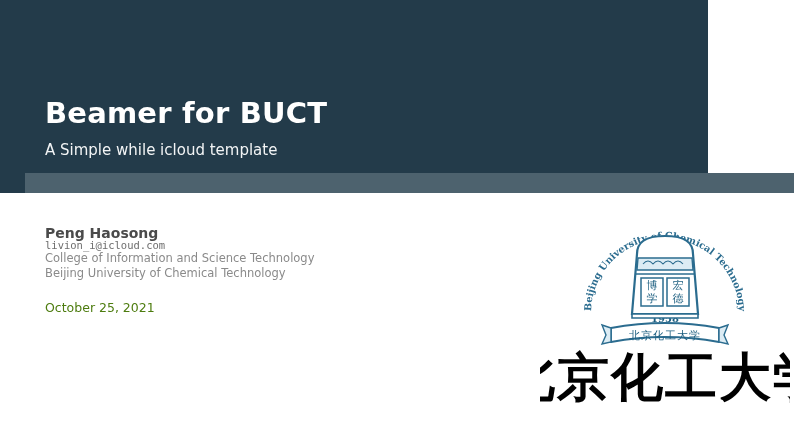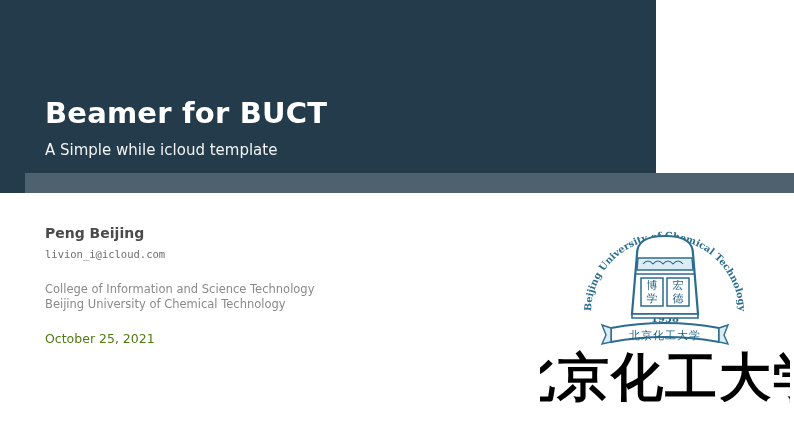--- a/index.html
+++ b/index.html
@@ -12,21 +12,21 @@
     height: 447px;
     position: relative;
     overflow: hidden;
     font-family: "DejaVu Sans", sans-serif;
   }
 
   
   #title-band {
     position: absolute;
     left: 0; top: 0;
-    width: 656px;
+    width: 708px;
     height: 173px;
     background: #233b4a;
   }
   #title-text {
     position: absolute;
     left: 45px;
     top: 99px;
     font-size: 29px;
     font-weight: bold;
     color: #ffffff;
@@ -75,29 +75,27 @@
     top: 33px;
   }
   #author-name {
     font-size: 14px;
     font-weight: bold;
     color: #4a4a4a;
     line-height: 1;
     white-space: nowrap;
   }
   #author-email {
-    margin-top: 9px;
     font-family: "DejaVu Sans Mono", monospace;
     font-size: 10.5px;
     color: #6e6e6e;
     line-height: 1;
     white-space: nowrap;
   }
   #affiliation-block {
-    margin-top: 22px;
     font-size: 11.5px;
     color: #8a8a8a;
     line-height: 1.33;
     white-space: nowrap;
   }
   #date-line {
     margin-top: 21px;
     font-size: 12.5px;
     color: #4d7c0f;
     line-height: 1;
@@ -146,21 +144,21 @@
   <div id="title-text">Beamer for BUCT</div>
   <div id="subtitle-text">A Simple while icloud template</div>
 </div>
 
 <div id="accent-bar-dark"></div>
 <div id="accent-bar-light"></div>
 
 <div id="body-area">
 
   <div id="author-block">
-    <div id="author-name">Peng Beijing</div>
+    <div id="author-name">Peng Haosong</div>
     <div id="author-email">livion_i@icloud.com</div>
     <div id="affiliation-block">
       <div>College of Information and Science Technology</div>
       <div>Beijing University of Chemical Technology</div>
     </div>
     <div id="date-line">October 25, 2021</div>
   </div>
 
   <div id="logo-block">
 

